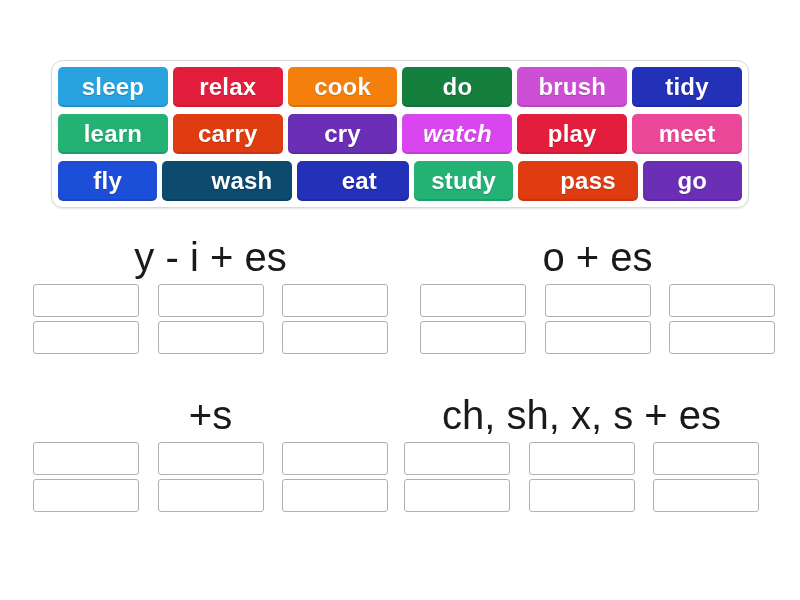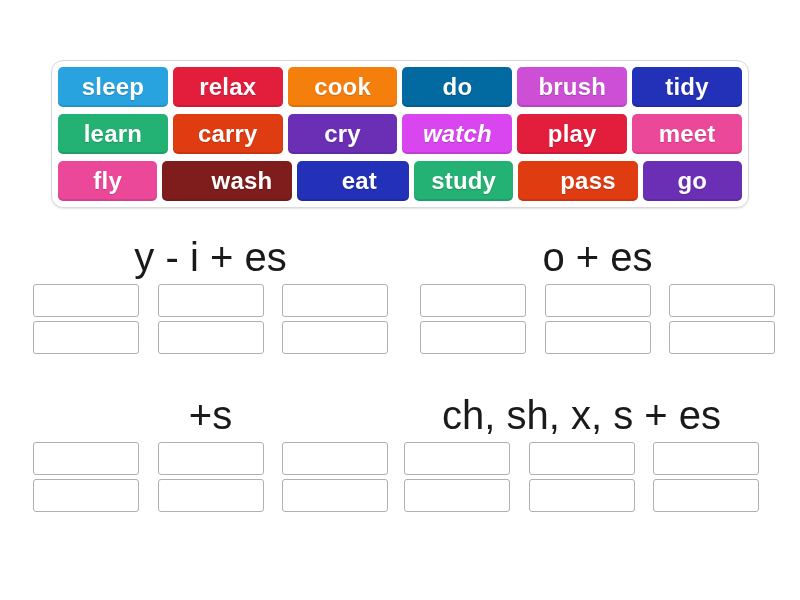--- a/index.html
+++ b/index.html
@@ -102,37 +102,37 @@
 <body>
 
 <div id="stage">
 
   <div class="word-bank">
 
     <div class="wb-row">
       <div class="tile" style="background-color: rgb(41, 163, 224);">sleep</div>
       <div class="tile" style="background-color: rgb(227, 30, 60);">relax</div>
       <div class="tile" style="background-color: rgb(245, 127, 12);">cook</div>
-      <div class="tile" style="background-color: #0369a1;">do</div>
+      <div class="tile" style="background-color: #15803d;">do</div>
       <div class="tile" style="background-color: rgb(204, 79, 213);">brush</div>
       <div class="tile" style="background-color: rgb(35, 48, 184);">tidy</div>
     </div>
 
     <div class="wb-row">
       <div class="tile" style="background-color: rgb(35, 178, 115);">learn</div>
       <div class="tile" style="background-color: rgb(224, 60, 18);">carry</div>
       <div class="tile" style="background-color: rgb(107, 47, 181);">cry</div>
       <div class="tile" style="background-color: #d946ef; font-style: italic;">watch</div>
       <div class="tile" style="background-color: rgb(227, 30, 60);">play</div>
       <div class="tile" style="background-color: #ec4899;">meet</div>
     </div>
 
     <div class="wb-row">
-      <div class="tile" style="background-color: #ec4899;">fly</div>
-      <div class="tile" style="background-color: #7f1d1d; padding-left: 30px;">wash</div>
+      <div class="tile" style="background-color: #1d4ed8;">fly</div>
+      <div class="tile" style="background-color: #0c4a6e; padding-left: 30px;">wash</div>
       <div class="tile" style="background-color: rgb(35, 48, 184); padding-left: 13px;">eat</div>
       <div class="tile" style="background-color: rgb(35, 178, 115);">study</div>
       <div class="tile" style="background-color: rgb(224, 60, 18); padding-left: 20px;">pass</div>
       <div class="tile" style="background-color: rgb(107, 47, 181);">go</div>
     </div>
 
   </div>
 
   <div class="group" id="group-0">
     <div class="group-title">y - i + es</div>

